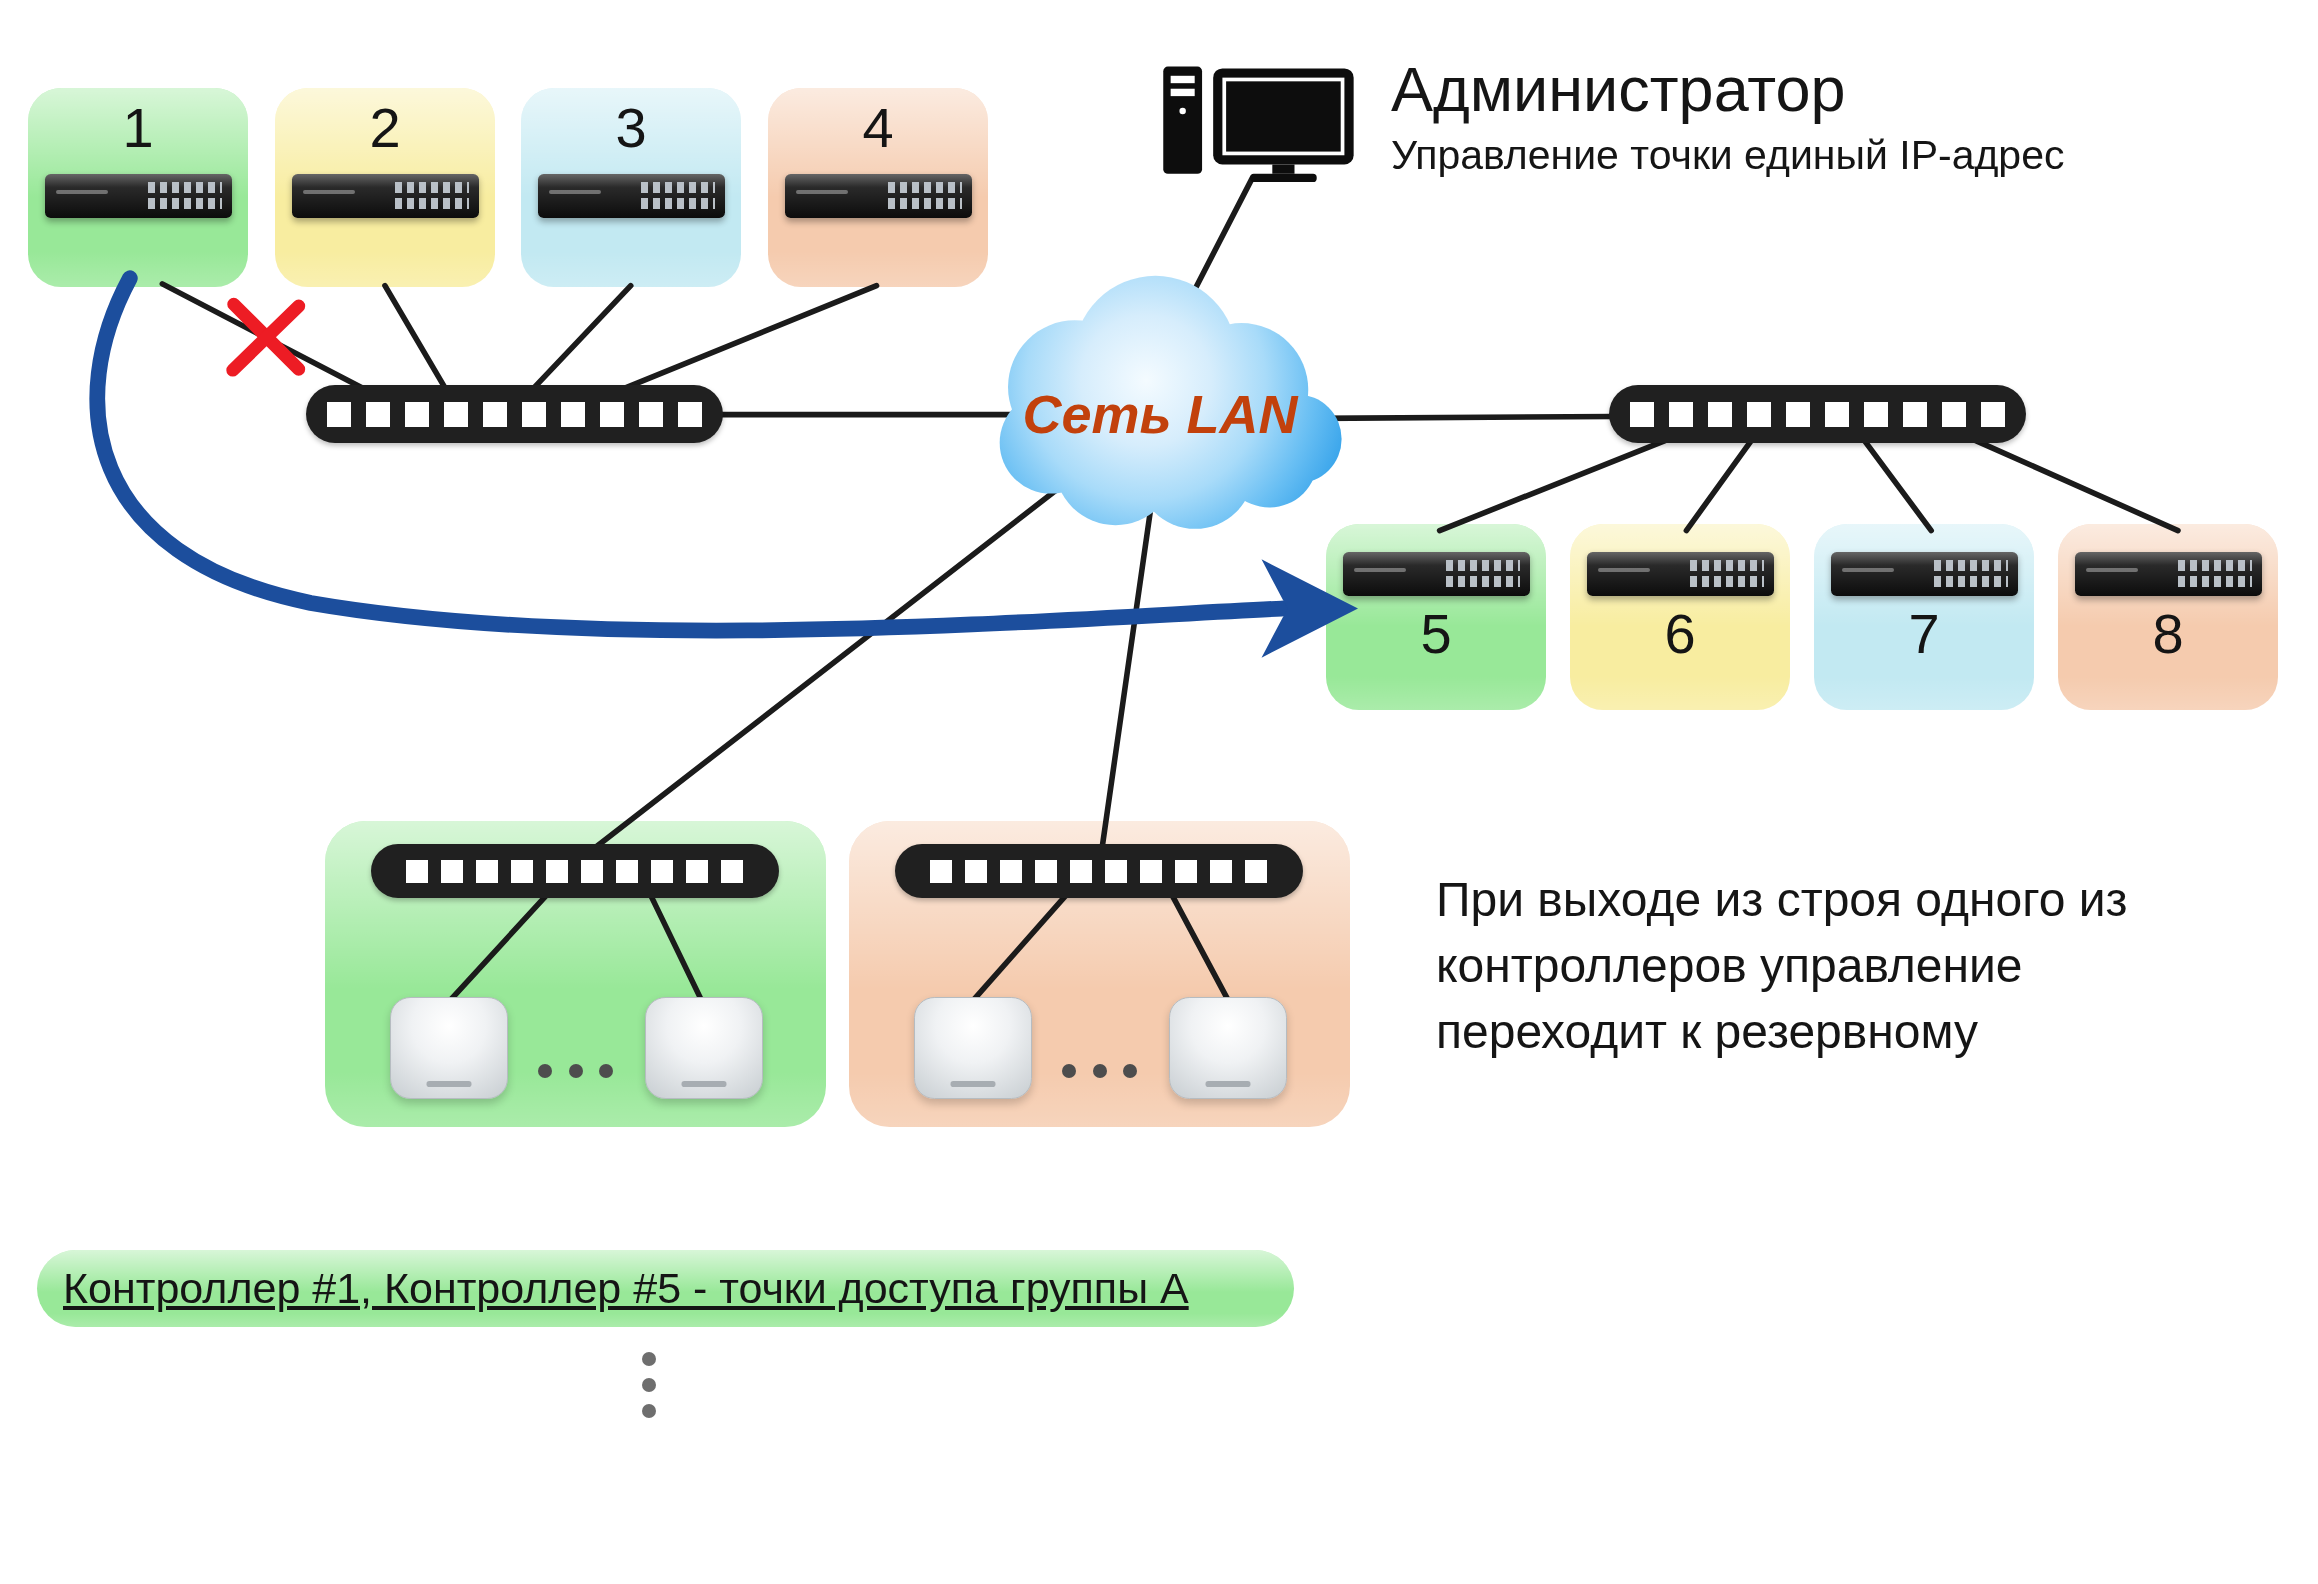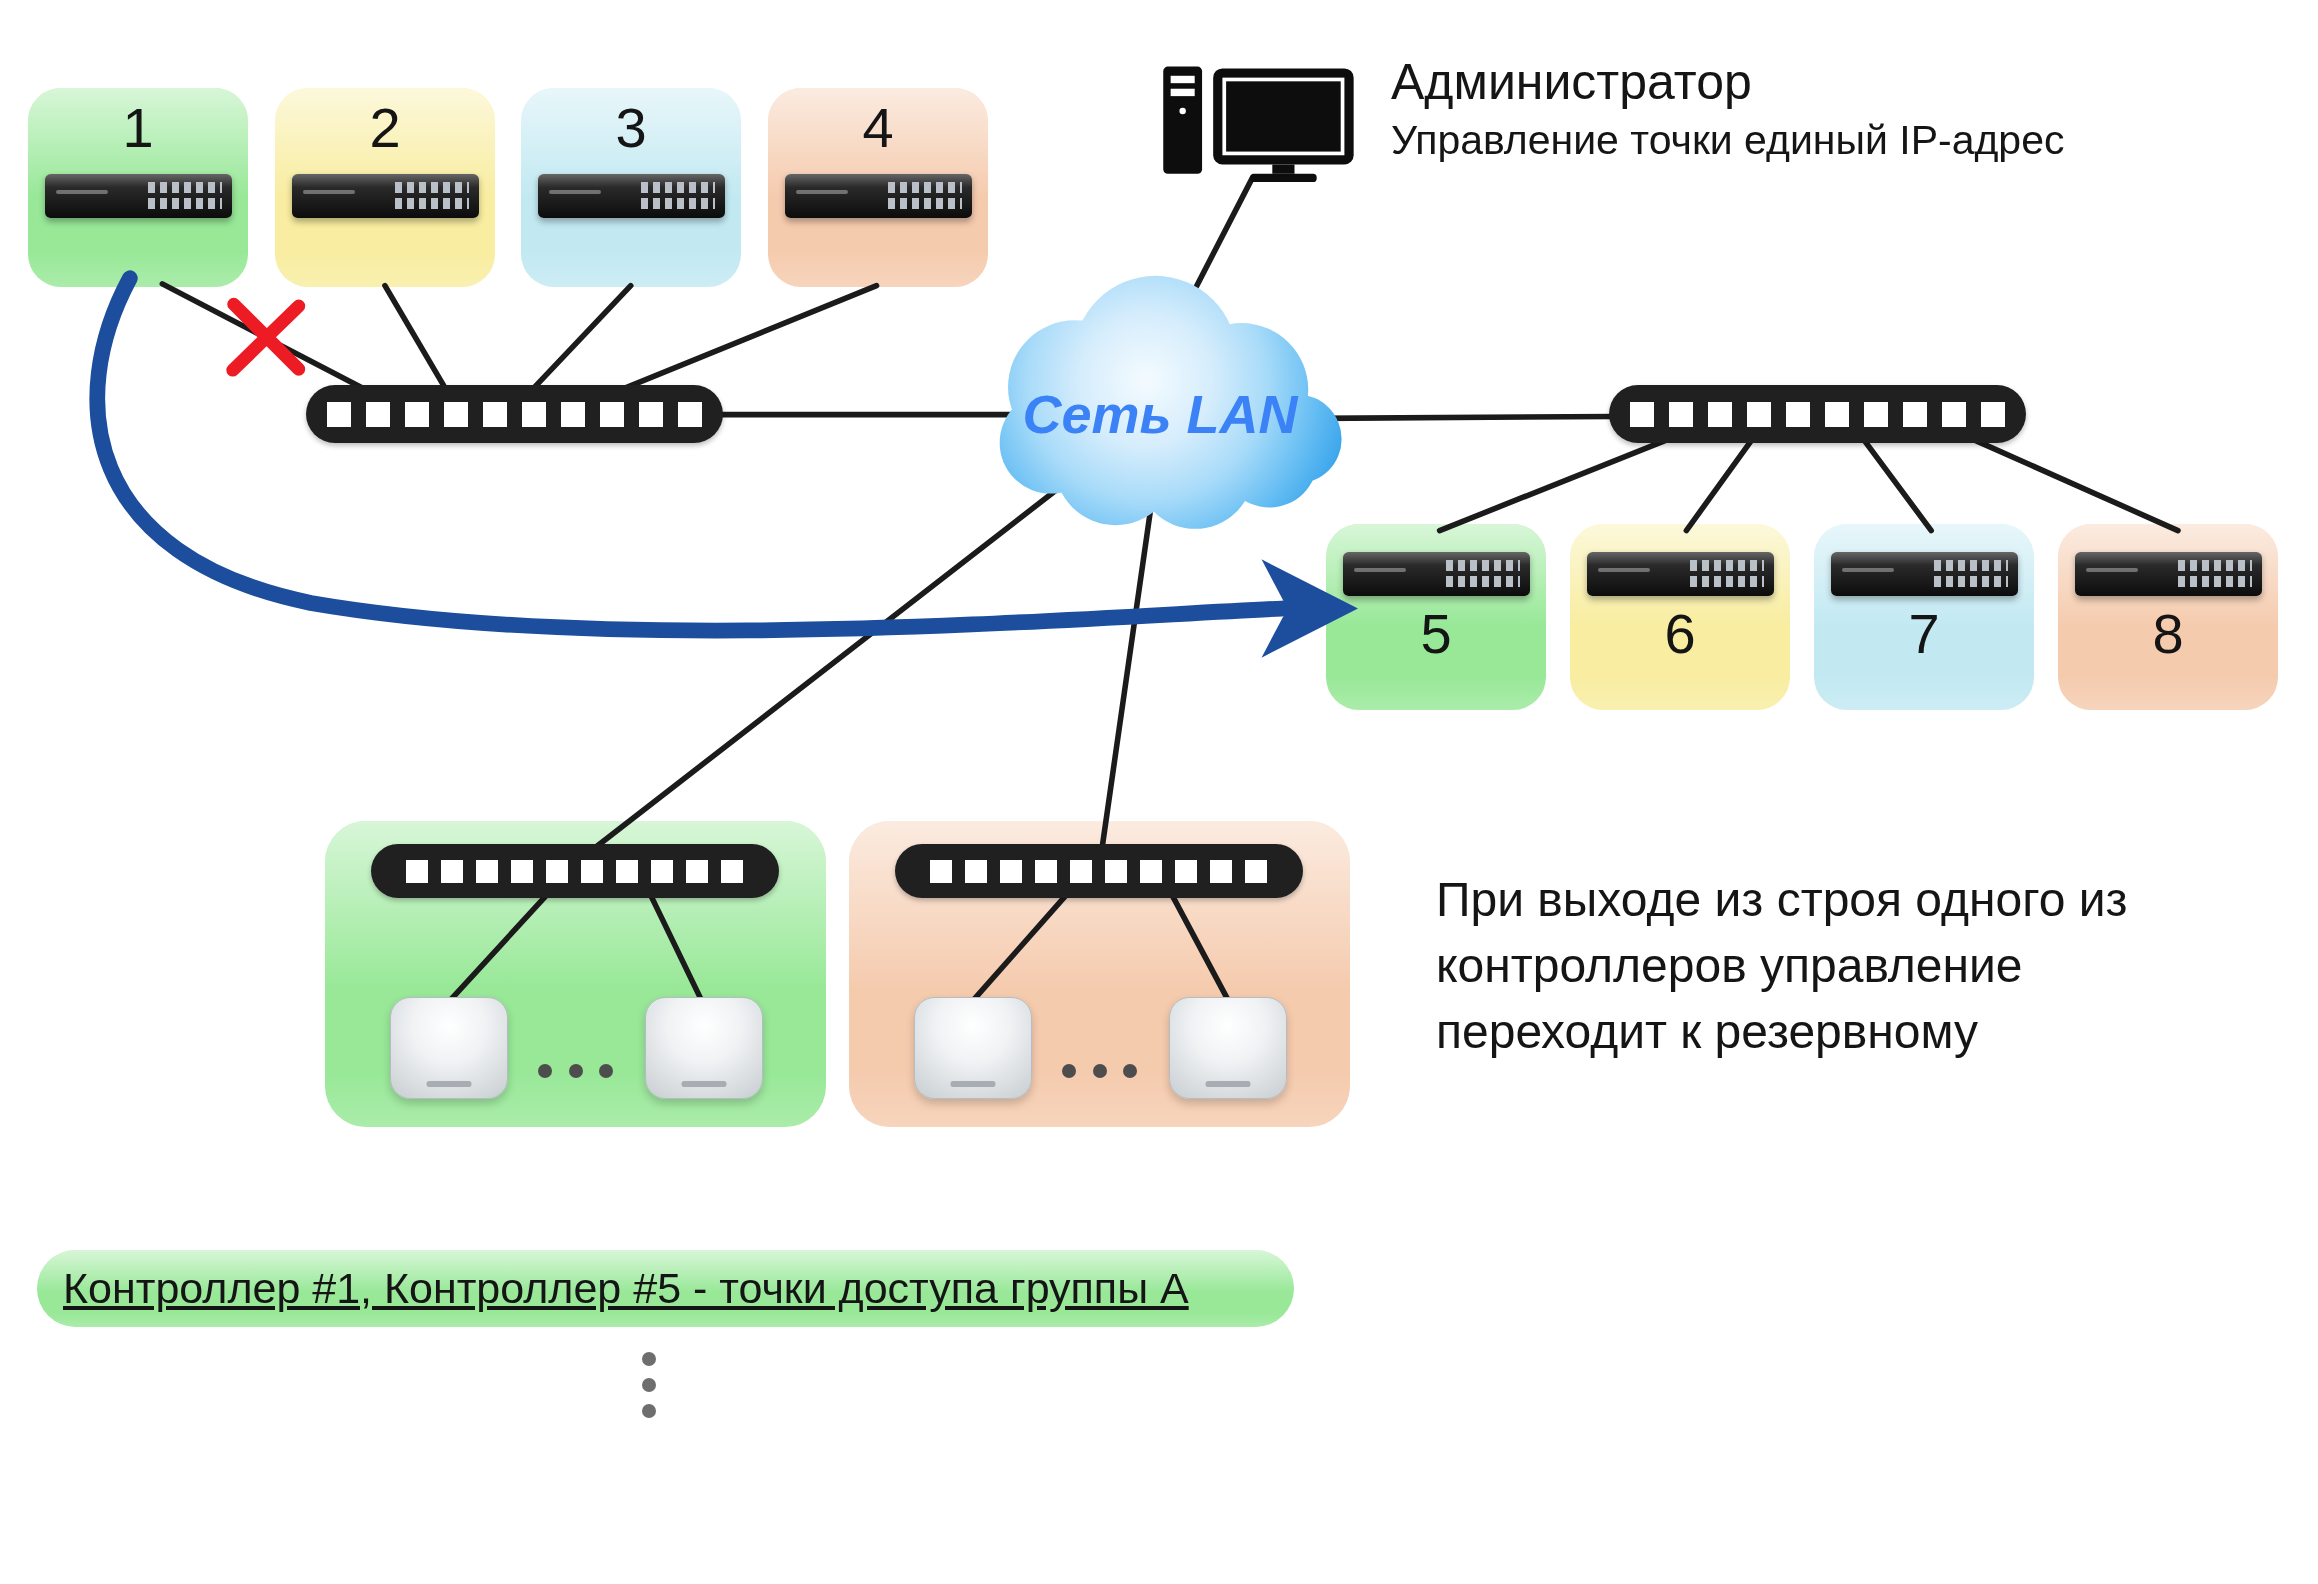--- a/index.html
+++ b/index.html
@@ -49,26 +49,26 @@
     background:radial-gradient(circle at 50% 28%,#ffffff 0%,#f0f2f4 40%,#c7cdd1 100%);
     border:1.9px solid #b6bcc1;box-shadow:0 4.6px 8.3px rgba(0,0,0,.18);}
   .ap::after{content:"";position:absolute;left:50%;bottom:11px;transform:translateX(-50%);
     width:45px;height:5.6px;border-radius:2.8px;background:#a7adb2;}
   .hdots{position:absolute;z-index:2;display:flex;gap:16.7px;}
   .hdots i{width:14px;height:14px;border-radius:50%;background:#4d4d4d;}
 
   
   .cloud-wrap{position:absolute;left:965px;top:274px;width:390px;height:278px;z-index:2;}
   .cloud-label{position:absolute;left:0;right:0;top:109px;text-align:center;z-index:2;
-    font-size:54px;font-weight:bold;font-style:italic;color:#3b82f6;}
+    font-size:54px;font-weight:bold;font-style:italic;color:#c2410c;}
 
   
   .pc{position:absolute;left:1161px;top:61px;z-index:2;}
   .admin-block{position:absolute;left:1391px;top:54px;z-index:2;}
-  .admin-title{font-size:50px;line-height:1.12;}
+  .admin-title{font-size:63px;line-height:1.12;}
   .admin-sub{font-size:41px;margin-top:7.4px;}
 
   
   .note{position:absolute;left:1436px;top:867px;width:724px;font-size:48px;line-height:1.38;z-index:2;}
   .pill{width:1257px;height:77px;border-radius:39px;display:flex;align-items:center;}
   .pill span{position:relative;z-index:2;font-size:43px;padding-left:26px;white-space:nowrap;text-decoration:underline;}
   .vdots{position:absolute;display:flex;flex-direction:column;gap:12px;}
   .vdots i{width:14px;height:14px;border-radius:50%;background:#6e6e6e;}
 
   

